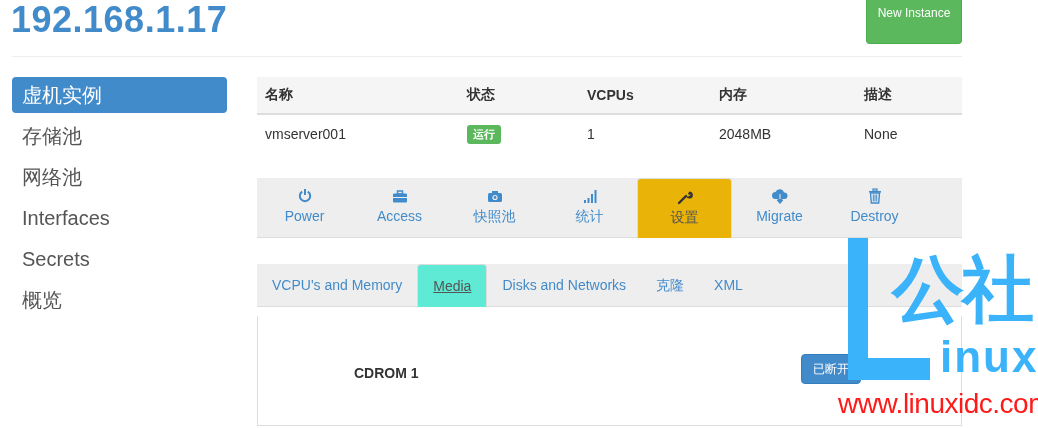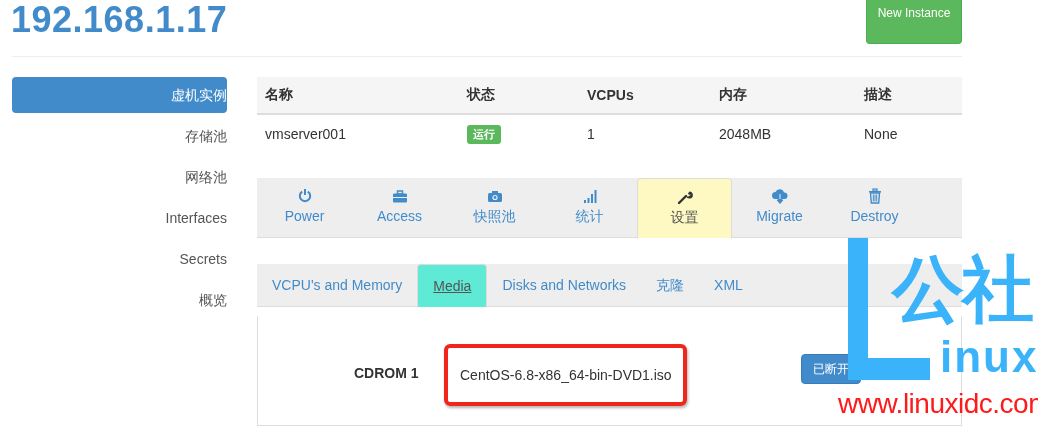--- a/index.html
+++ b/index.html
@@ -4,31 +4,31 @@
 <style>
   * { box-sizing: border-box; margin: 0; padding: 0; }
   html, body { width: 1038px; height: 428px; overflow: hidden; background: #ffffff; }
   body { font-family: "Liberation Sans", "DejaVu Sans", sans-serif; color: #333333; font-size: 14px; position: relative; }
 
   .page-title { position: absolute; left: 11px; top: 0px; font-size: 36px; font-weight: bold; color: #428bca; line-height: 40px; letter-spacing: 0.5px; }
   .new-instance-btn { position: absolute; left: 866px; top: 0px; width: 96px; height: 44px; background: #5cb85c; border: 1px solid #4cae4c; border-top: none; border-radius: 0 0 4px 4px; color: #fff; font-size: 12px; line-height: 27px; text-align: center; cursor: pointer; }
   .header-rule { position: absolute; left: 12px; top: 56px; width: 950px; height: 1px; background: #eeeeee; }
 
   .sidebar { position: absolute; left: 12px; top: 77px; width: 215px; }
-  .sidebar-item { height: 41px; line-height: 36px; padding-left: 10px; font-size: 14px; color: #555555; border-radius: 4px; cursor: pointer; text-align: right; }
+  .sidebar-item { height: 41px; line-height: 36px; padding-left: 10px; font-size: 20px; color: #555555; border-radius: 4px; cursor: pointer; }
   .sidebar-item.active { background: #428bca; color: #ffffff; height: 36px; margin-bottom: 5px; }
 
   .vm-table { position: absolute; left: 257px; top: 77px; width: 705px; border-collapse: collapse; }
   .vm-table th { background: #f5f5f5; height: 37px; text-align: left; font-weight: bold; font-size: 14px; color: #333; padding-left: 8px; border-bottom: 2px solid #dddddd; }
   .vm-table td { height: 39px; padding-left: 8px; font-size: 14px; color: #333; }
   .badge-running { display: inline-block; background: #5cb85c; color: #fff; font-size: 11px; font-weight: bold; padding: 3px 6px; border-radius: 3px; line-height: 13px; }
 
   .action-tabs { position: absolute; left: 257px; top: 178px; width: 705px; height: 60px; background: #eeeeee; border-bottom: 1px solid #dddddd; display: flex; }
   .action-tab { width: 95px; height: 60px; text-align: center; color: #428bca; cursor: pointer; padding-top: 10px; }
-  .action-tab.active { background: #fef9c3; color: #555555; border: 1px solid #dddddd; border-bottom: 1px solid #fff; border-radius: 4px 4px 0 0; height: 61px; }
+  .action-tab.active { background: #eab308; color: #555555; border: 1px solid #dddddd; border-bottom: 1px solid #fff; border-radius: 4px 4px 0 0; height: 61px; }
   .action-tab .ico { display: block; height: 16px; margin: 0 auto 4px; }
   .action-tab .lbl { display: block; font-size: 14px; }
 
   .sub-tabs { position: absolute; left: 257px; top: 264px; width: 705px; height: 43px; background: #eeeeee; border-bottom: 1px solid #dddddd; display: flex; }
   .sub-tab { height: 43px; line-height: 42px; padding: 0 15px; color: #428bca; font-size: 14px; cursor: pointer; }
   .sub-tab.active { background: #5eead4; color: #555; border: 1px solid #dddddd; border-bottom: 1px solid #fff; border-radius: 4px 4px 0 0; height: 44px; text-decoration: underline; }
 
   .media-panel { position: absolute; left: 257px; top: 316px; width: 705px; height: 110px; border: 1px solid #dddddd; border-top: none; }
   .cdrom-label { position: absolute; left: 96px; top: 49px; font-weight: bold; font-size: 14px; color: #333; }
   .iso-field { position: absolute; left: 186px; top: 28px; width: 243px; height: 62px; border: 4px solid #f0261c; border-radius: 6px; box-shadow: 1px 2px 3px rgba(0,0,0,0.3); font-size: 14px; line-height: 54px; padding-left: 12px; color: #333; }
@@ -143,21 +143,20 @@
 <div class="sub-tabs">
   <div class="sub-tab">VCPU's and Memory</div>
   <div class="sub-tab active">Media</div>
   <div class="sub-tab">Disks and Networks</div>
   <div class="sub-tab">克隆</div>
   <div class="sub-tab">XML</div>
 </div>
 
 <div class="media-panel">
   <div class="cdrom-label">CDROM 1</div>
-  <div class="iso-field">CentOS-6.8-x86_64-bin-DVD1.iso</div>
   <div class="disconnect-btn">已断开</div>
 </div>
 
 <div class="watermark wm-L"></div>
 <div class="watermark wm-Lfoot"></div>
 <div class="watermark wm-cn">公社</div>
 <div class="watermark wm-inux">inux</div>
 <div class="watermark wm-url">www.linuxidc.com</div>
 
 </body></html>

